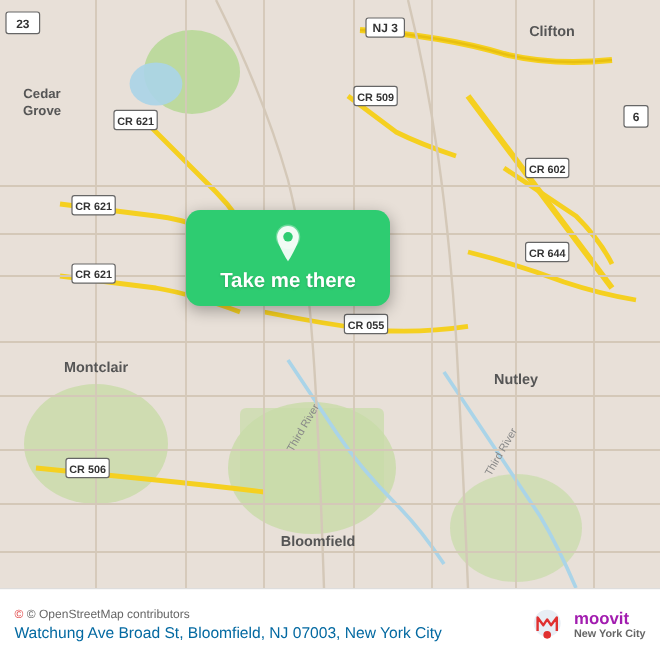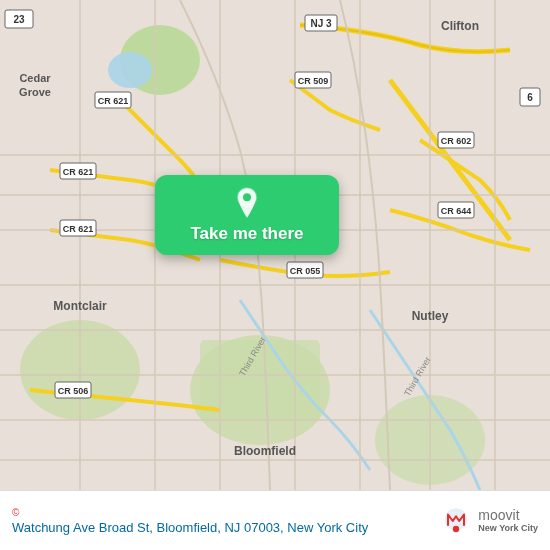--- a/index.html
+++ b/index.html
@@ -25,21 +25,21 @@
       width: 100%;
       height: 100%;
       position: absolute;
       top: 0; left: 0;
     }
 
     #take-me-there-btn {
       position: absolute;
       top: 175px;
       left: 155px;
-      width: 184px;
+      width: 170px;
       height: 80px;
       background: #2ecc71;
       border-radius: 12px;
       display: flex;
       flex-direction: column;
       align-items: center;
       justify-content: center;
       cursor: pointer;
       border: none;
       box-shadow: 0 4px 12px rgba(0,0,0,0.3);
@@ -103,22 +103,22 @@
       margin-left: 10px;
     }
 
     #moovit-logo .moovit-icon {
       width: 32px;
       height: 32px;
     }
 
     #moovit-logo .moovit-text {
       font-size: 14px;
-      font-weight: normal;
-      color: #737373;
+      font-weight: bold;
+      color: #a21caf;
       line-height: 1.1;
     }
 
     #moovit-logo .moovit-sub {
       font-size: 9px;
       color: #666;
       font-weight: bold;
     }
   </style>
 </head>
@@ -235,20 +235,21 @@
       <circle cx="12" cy="10" r="3.5" fill="#2ecc71"></circle>
     </svg>
     <span class="btn-label">Take me there</span>
   </button>
 </div>
 
 <div id="footer">
   <div id="footer-left">
     <div id="osm-attribution">
       <span class="copy-icon">©</span>
+      <span>© OpenStreetMap contributors</span>
     </div>
     <span id="address-text">Watchung Ave Broad St, Bloomfield, NJ 07003, New York City</span>
   </div>
   <div id="moovit-logo">
 
     <svg class="moovit-icon" viewBox="0 0 40 40" xmlns="http://www.w3.org/2000/svg">
       <rect width="40" height="40" rx="8" fill="white"></rect>
 
       <circle cx="20" cy="18" r="14" fill="#e8eef5"></circle>
       <path d="M10 26 L10 12 L16 20 L20 14 L24 20 L30 12 L30 26" stroke="#e03030" stroke-width="2.5" fill="none" stroke-linejoin="round"></path>

